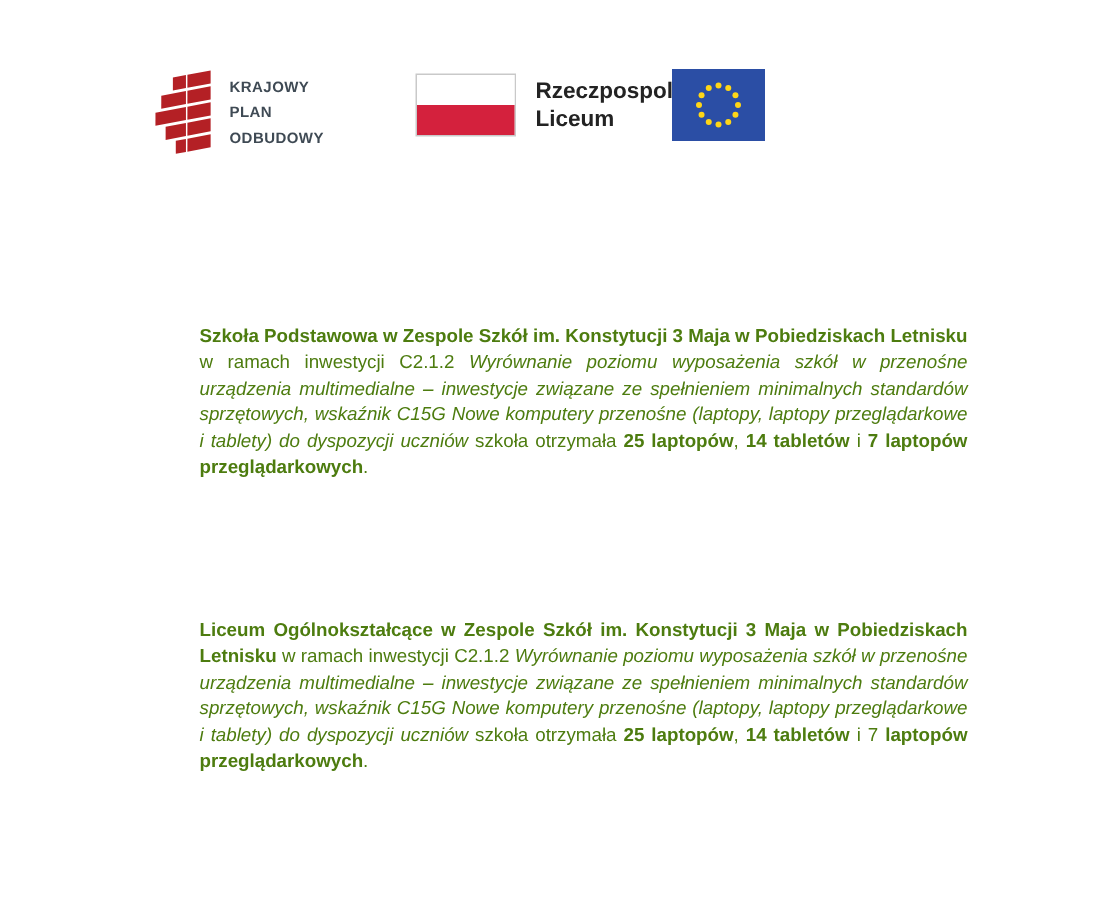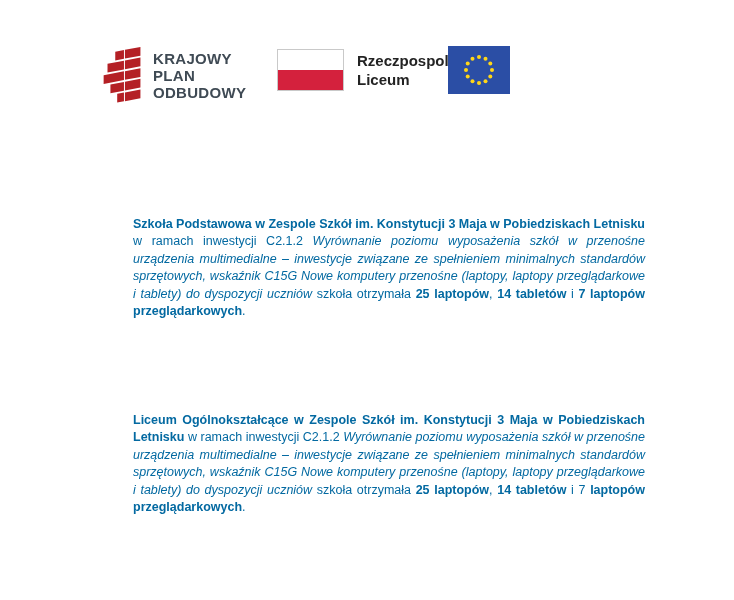--- a/index.html
+++ b/index.html
@@ -19,21 +19,21 @@
   
   .logo-group {
     position: absolute;
     display: flex;
     align-items: center;
   }
   .kpo-group { left: 103px; top: 45px; gap: 10px; }
   .kpo-mark { width: 40px; height: 60px; flex: 0 0 auto; }
   .kpo-text {
     color: #3f4a54;
-    font-size: 15px;
+    font-size: 10px;
     line-height: 17px;
     font-weight: 600;
     letter-spacing: 0.3px;
   }
 
   .pl-group { left: 277px; top: 49px; gap: 13px; }
   .pl-flag {
     width: 67px; height: 42px;
     border: 1px solid #c9c9c9;
     box-sizing: border-box;
@@ -65,21 +65,21 @@
   }
   .eu-flag { width: 62px; height: 48px; flex: 0 0 auto; }
 
   
   .body-par {
     position: absolute;
     left: 133px;
     width: 512px;
     margin: 0;
     text-align: justify;
-    color: #0369a1;
+    color: #4d7c0f;
     font-size: 12.5px;
     line-height: 17.4px;
   }
   .par-1 { top: 216px; }
   .par-2 { top: 380px; margin-top: 32px; }
   .seg-b { font-weight: 700; }
   .seg-i { font-style: italic; }
 </style>
 </head>
 <body>

